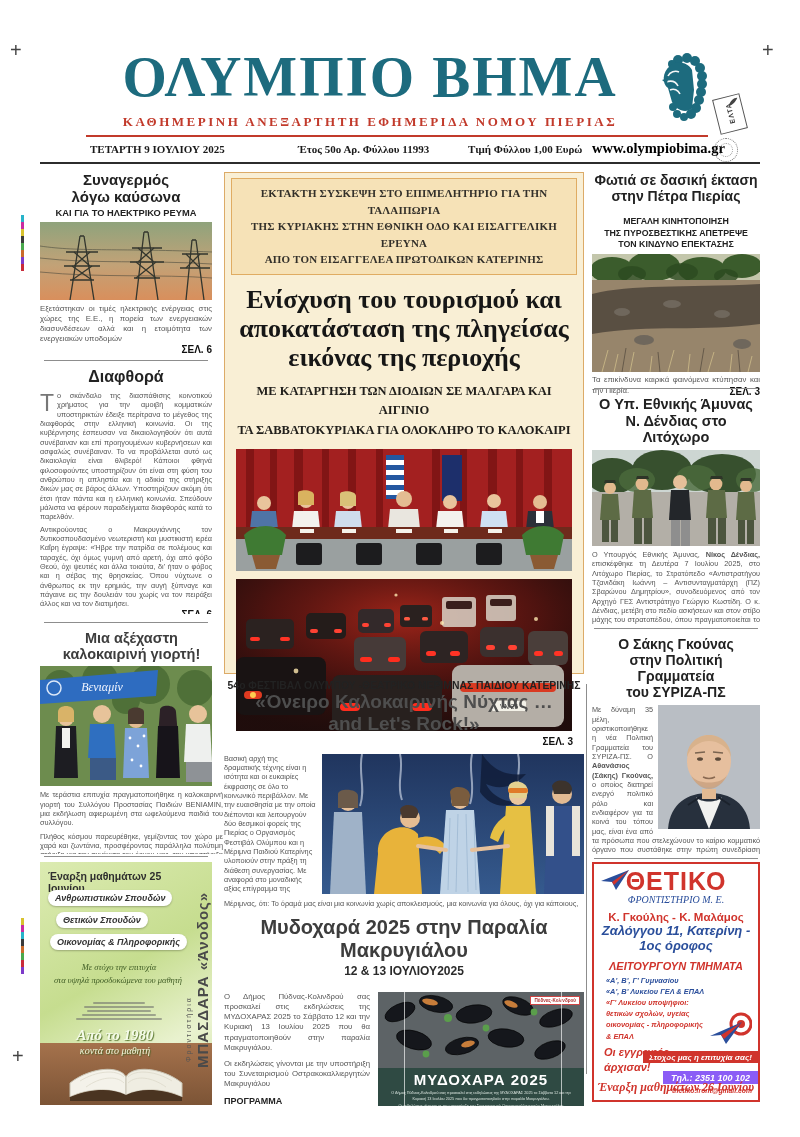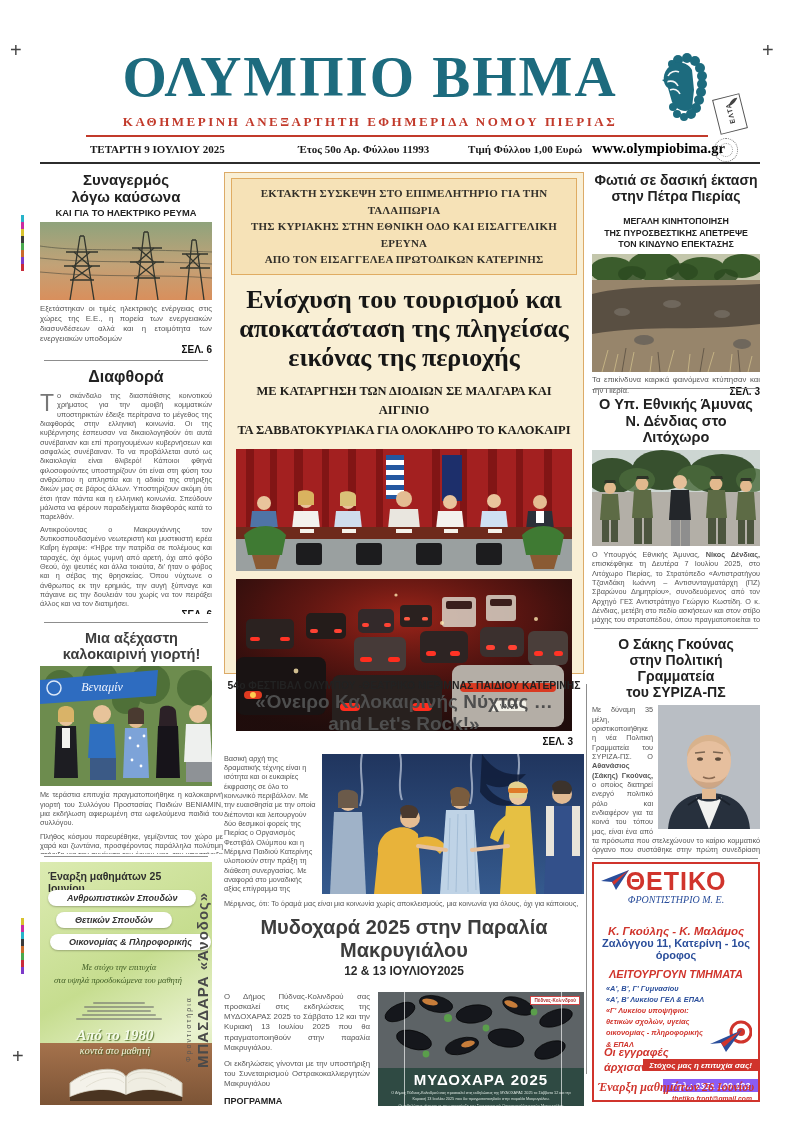--- a/index.html
+++ b/index.html
@@ -49,21 +49,21 @@
   #mus-subhead{font-size:12px;font-weight:bold;color:#2b2b2b;text-align:center;margin-top:2px}
   .p-micro{font-size:3.8px;line-height:1.6;color:#d9e4de;text-align:center}
 
   
   .rhead{font-size:14px;font-weight:bold;color:#222;line-height:1.15;text-align:center}
   .rkick{font-size:8.8px;font-weight:bold;color:#222;line-height:1.3;text-align:center}
 
   
   #ad-green{left:0;top:690px;width:172px;height:243px;background:
     linear-gradient(150deg,#dcebb2 0%,#c6dd8f 45%,#e9f2cf 75%,#cfe3a0 100%);overflow:hidden}
-  .pill{background:#fff;border-radius:9px;padding:3px 19px;font-size:9px;font-weight:bold;
+  .pill{background:#fff;border-radius:9px;padding:3px 7px;font-size:9px;font-weight:bold;
     font-style:italic;color:#333;box-shadow:0 1px 2px rgba(0,0,0,.25);display:inline-block}
   .scriptline{font-family:"Liberation Serif",serif;font-style:italic;color:#3d5a23;font-size:8.5px}
   #ad-green-brand{right:1px;top:6px;height:200px;writing-mode:vertical-rl;transform:rotate(180deg);
     font-weight:bold;font-size:15px;color:#4a4a4a;letter-spacing:1px}
   #ad-green-brand2{right:20px;top:30px;height:170px;writing-mode:vertical-rl;transform:rotate(180deg);
     font-size:7px;color:#555;letter-spacing:2px}
   .skel{height:2.5px;background:#6a6a6a;opacity:.55;margin:1.6px auto;border-radius:1px}
 
   
   #ad-thetiko{left:0;top:690px;width:168px;height:240px;border:2px solid #d0342c;box-sizing:border-box;background:#fff;overflow:hidden}
@@ -746,22 +746,22 @@
 
   <div class="abs" id="ad-thetiko">
     <div style="text-align:center;margin-top:3px;position:relative">
       <svg width="30" height="22" viewBox="0 0 30 22" style="position:absolute;left:6px;top:2px">
         <path d="M1 12 L29 1 L16 21 L12 13 Z" fill="#2a4e9b"></path>
           <path d="M12 13 L29 1 L14 16 Z" fill="#d0342c"></path>
       </svg>
       <span class="th-red" style="font-size:25px;font-weight:bold;letter-spacing:1px">ΘΕΤΙΚΟ</span>
       <div class="th-blue serif" style="font-size:10px;font-style:italic;margin-top:-2px">ΦΡΟΝΤΙΣΤΗΡΙΟ Μ. Ε.</div>
     </div>
-    <div class="th-red center" style="font-size:11.5px;font-weight:bold;font-style:italic;margin-top:20px">Κ. Γκούλης - Κ. Μαλάμος</div>
-    <div class="th-blue center" style="font-size:11px;font-weight:bold;">Ζαλόγγου 11, Κατερίνη - 1ος όροφος</div>
+    <div class="th-red center" style="font-size:11.5px;font-weight:bold;margin-top:6px">Κ. Γκούλης - Κ. Μαλάμος</div>
+    <div class="th-blue center" style="font-size:13px;font-weight:bold;font-style:italic">Ζαλόγγου 11, Κατερίνη - 1ος όροφος</div>
     <div class="th-red center" style="font-size:11px;font-weight:bold;font-style:italic;margin-top:7px">ΛΕΙΤΟΥΡΓΟΥΝ ΤΜΗΜΑΤΑ</div>
     <div style="margin:3px 0 0 12px;font-style:italic;font-weight:bold;font-size:7.4px;line-height:1.5;position:relative">
       <div class="th-blue">«Α', Β', Γ' Γυμνασίου</div>
       <div class="th-blue">«Α', Β' Λυκείου ΓΕΛ &amp; ΕΠΑΛ</div>
       <div class="th-red">«Γ' Λυκείου υποψήφιοι:</div>
       <div class="th-red">θετικών σχολών, υγείας</div>
       <div class="th-red">οικονομίας - πληροφορικής</div>
       <div class="th-red">&amp; ΕΠΑΛ</div>
       <svg width="44" height="36" viewBox="0 0 44 36" style="position:absolute;right:6px;bottom:-4px">
         <circle cx="33" cy="14" r="10" fill="none" stroke="#d0342c" stroke-width="3"></circle>

